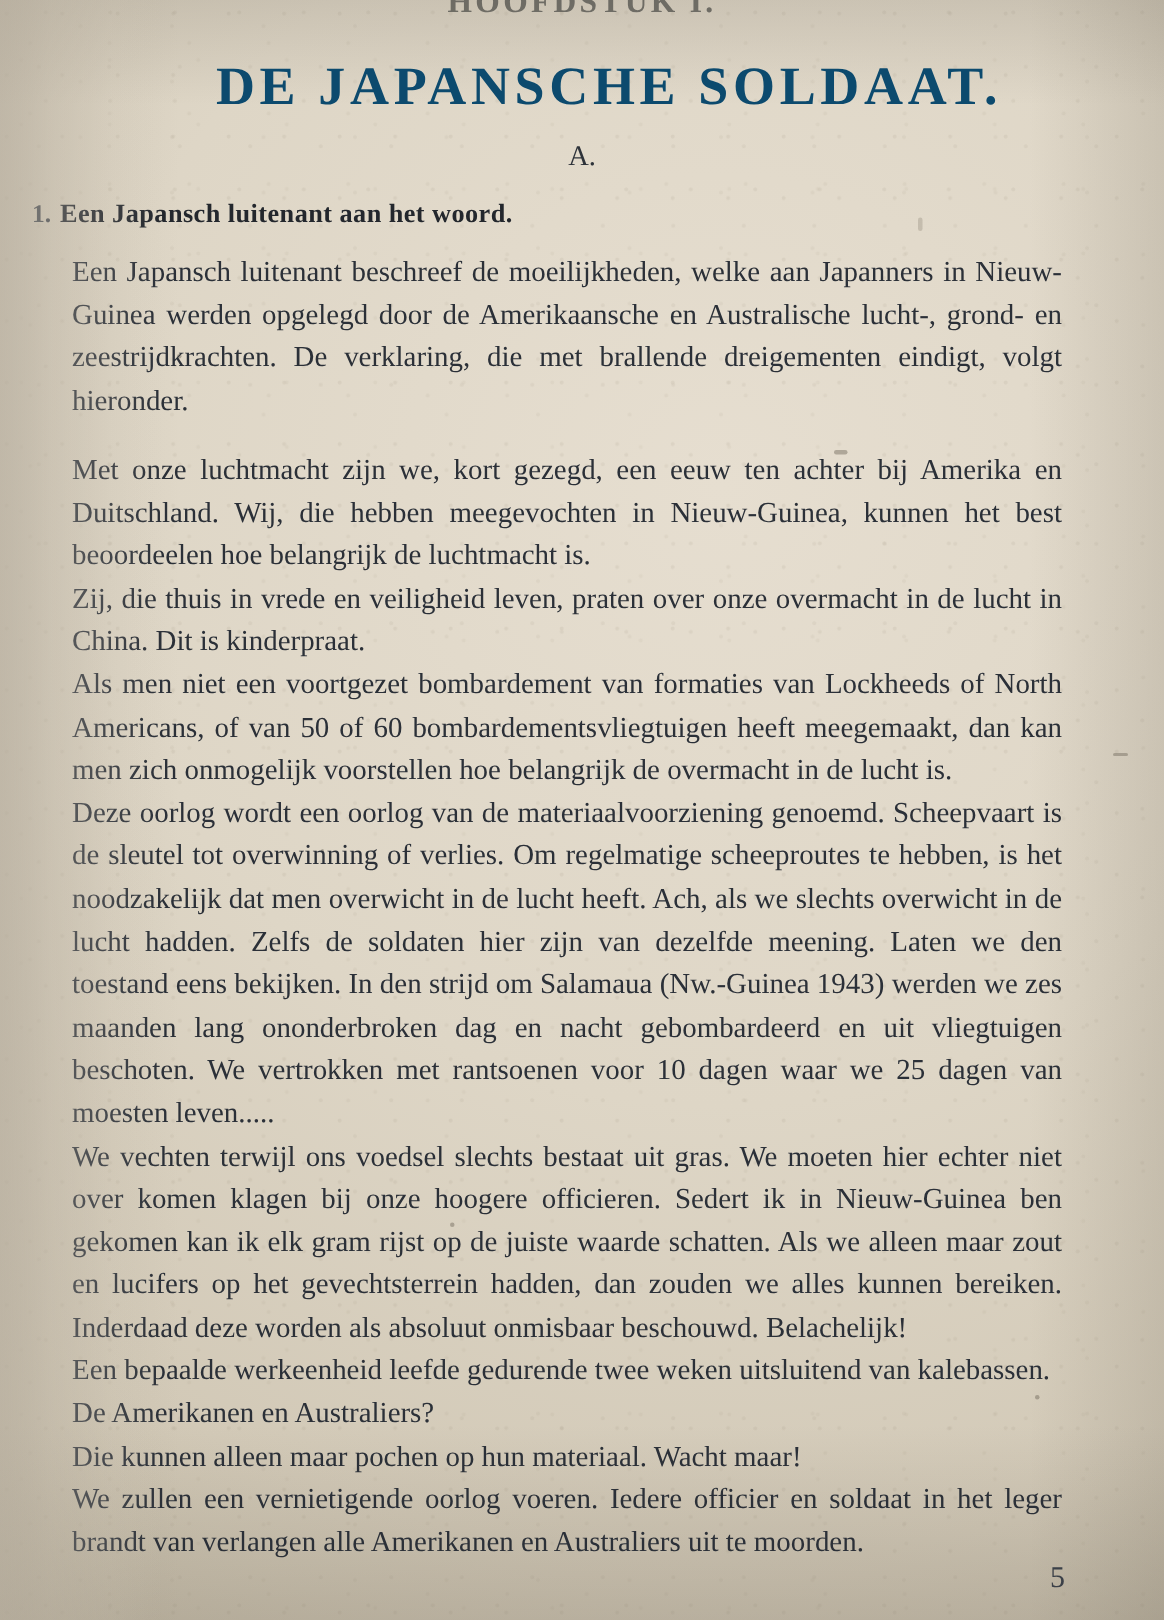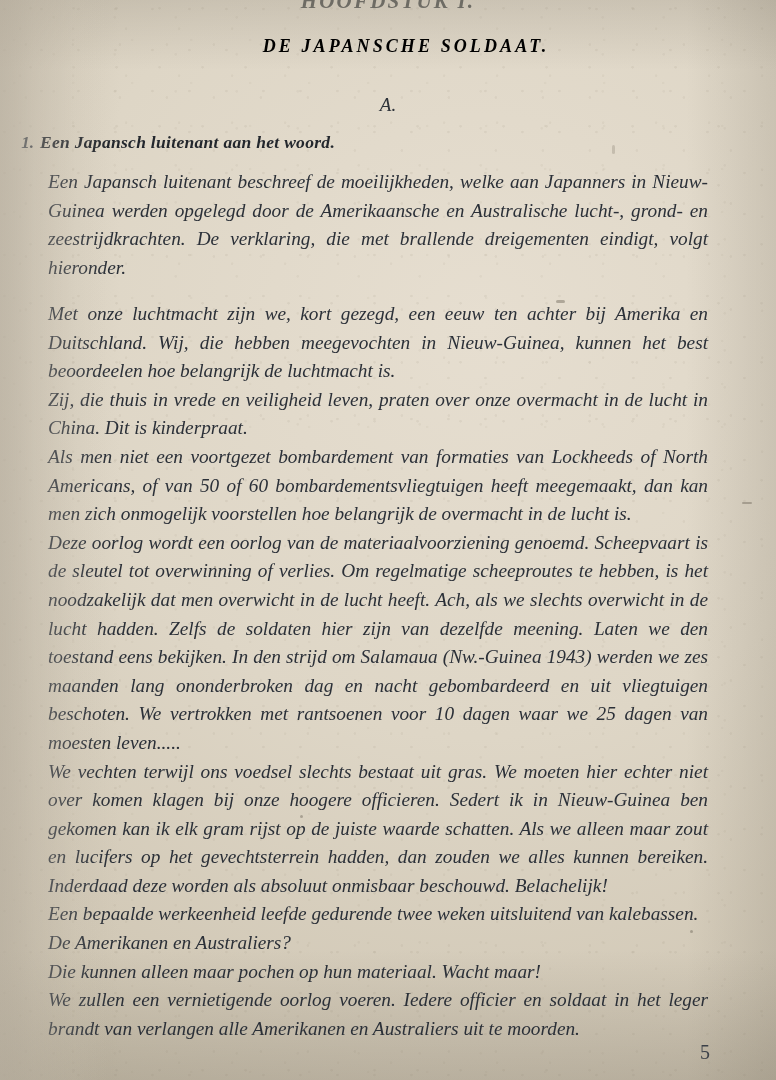--- a/index.html
+++ b/index.html
@@ -88,24 +88,24 @@
     font-weight: 700;
     letter-spacing: 2.2px;
     color: #4a4a46;
     opacity: 0.72;
   }
   .main-title {
     position: absolute;
     top: 36px;
     left: 0; right: 0;
     text-align: center;
-    font-size: 18px;
+    font-size: 36px;
     font-weight: 700;
     letter-spacing: 3.1px;
-    color: #000000;
+    color: #0c4a6e;
     padding-left: 36px;
   }
   .section-letter {
     position: absolute;
     top: 94px;
     left: 0; right: 0;
     text-align: center;
     font-size: 19px;
     color: #2e333a;
   }
@@ -163,21 +163,21 @@
 
   .page-number {
     position: absolute;
     right: 66px;
     bottom: 16px;
     font-size: 20px;
     color: #3b4048;
     z-index: 7;
   }
 
-  .blur-soft { filter: blur(0.32px); font-style: italic; }
+  .blur-soft { filter: blur(0.32px); }
 </style>
 </head>
 <body>
 
 <div id="page">
 
   <div class="paper-base"></div>
   <div class="grain"></div>
 
   <div class="speck" style="left:118px;top:236px;width:3px;height:3px;"></div>

